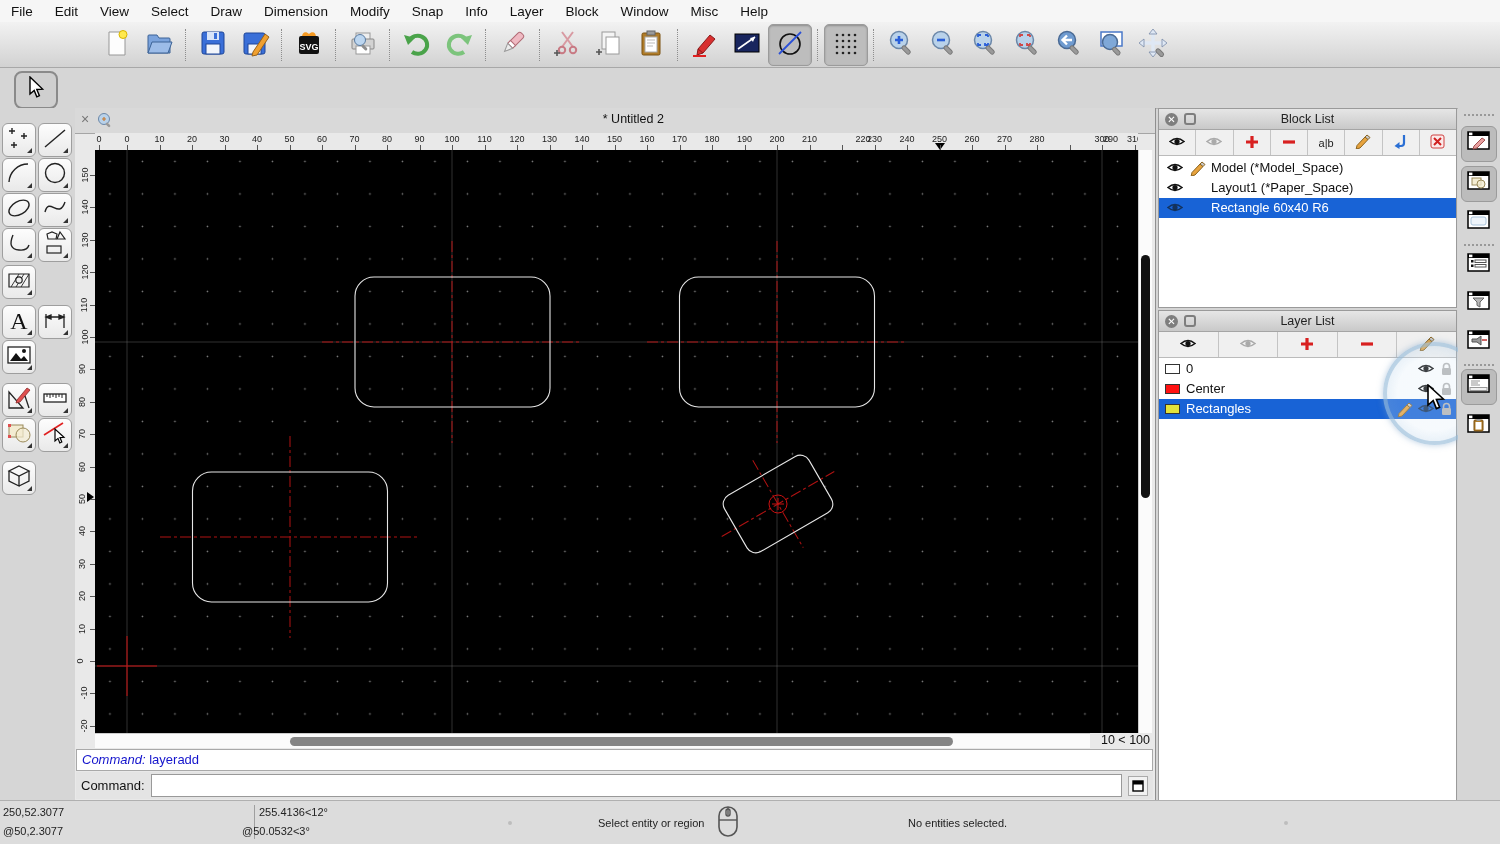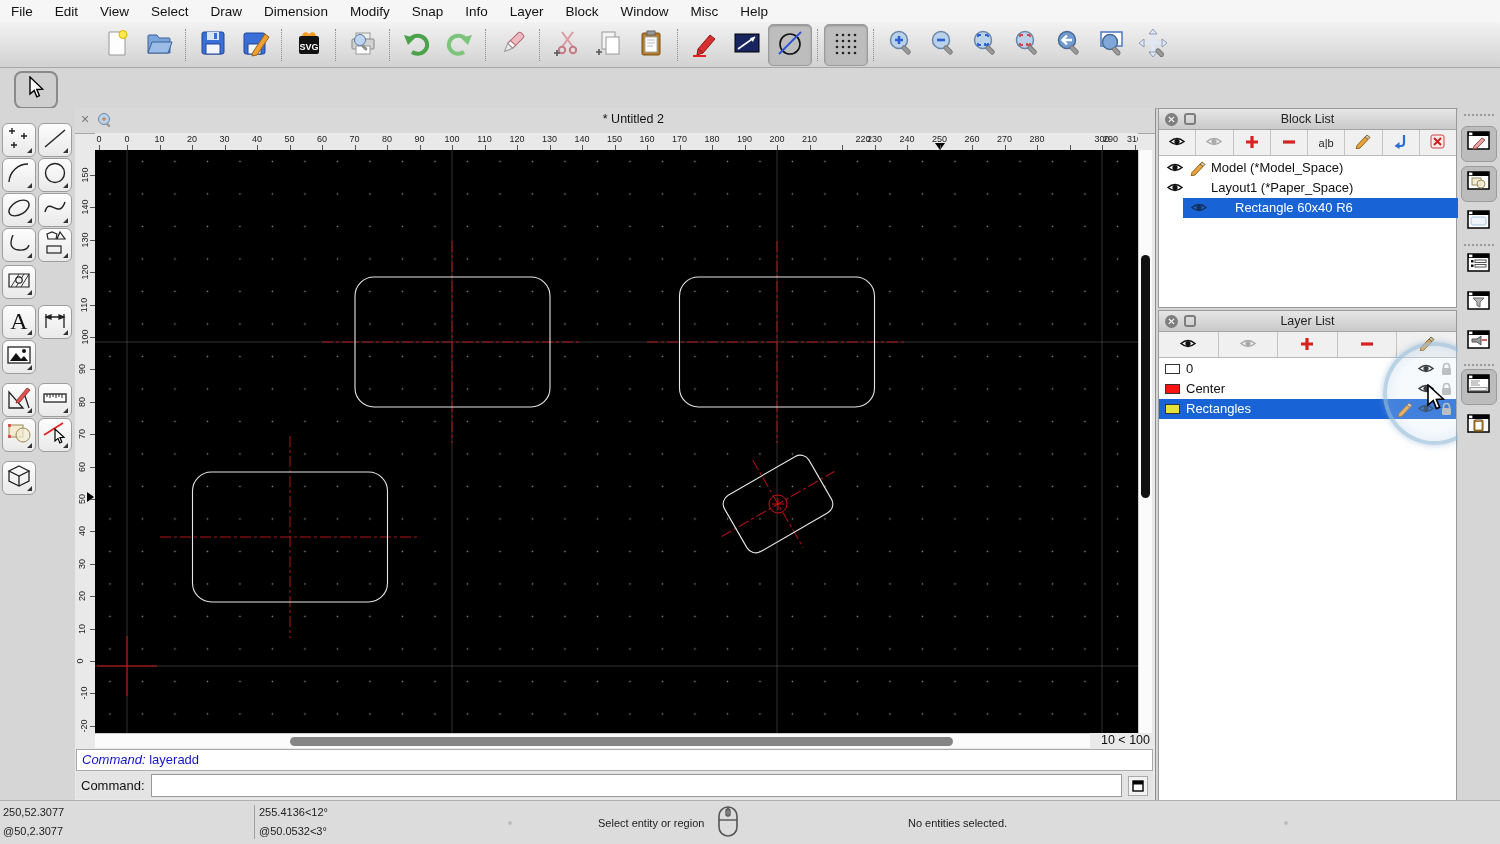--- a/index.html
+++ b/index.html
@@ -641,21 +641,21 @@
             </svg></i></span>
       <span class="rowlab" style="left:52px;">Model (*Model_Space)</span>
     </div>
     <div class="prow" style="top:69px;">
       <span class="rowicon" style="left:8px;"><i><svg width="16" height="13" viewBox="0 0 16 13">
               <path d="M1 6.5Q8 .5 15 6.5Q8 12.5 1 6.5z" fill="none" stroke="#111" stroke-width="1.5"></path>
               <circle cx="8" cy="6.5" r="2.6" fill="#111"></circle>
             </svg></i></span>
       <span class="rowlab" style="left:52px;">Layout1 (*Paper_Space)</span>
     </div>
-    <div class="prow sel" style="top:89px;margin-left:24px;">
+    <div class="prow sel" style="top:89px;">
       <span class="rowicon" style="left:8px;"><i><svg width="16" height="13" viewBox="0 0 16 13">
               <path d="M1 6.5Q8 .5 15 6.5Q8 12.5 1 6.5z" fill="none" stroke="#123" stroke-width="1.5" opacity=".75"></path>
               <circle cx="8" cy="6.5" r="2.6" fill="#123" opacity=".75"></circle>
             </svg></i></span>
       <span class="rowlab" style="left:52px;">Rectangle 60x40 R6</span>
     </div>
   </div>
 
   <div class="panel" style="left:1158px;top:310px;width:299px;height:494px;">
     <div class="phead">
@@ -818,21 +818,21 @@
             <rect x="9.5" y="10" width="6" height="7.5" fill="#fff"></rect>
           </svg></span>
       </div>
   </div>
 
   <div class="status">
     <span class="abs" style="left:3px;top:5px;">250,52.3077</span>
     <span class="abs" style="left:3px;top:24px;">@50,2.3077</span>
     <span class="abs" style="left:254px;top:4px;width:1px;height:34px;background:#9f9f9f;"></span>
     <span class="abs" style="left:259px;top:5px;">255.4136&lt;12°</span>
-    <span class="abs" style="left:259px;top:24px;">@50.0532&lt;3°</span>
+    <span class="abs" style="left:242px;top:24px;">@50.0532&lt;3°</span>
     <span class="sdot" style="left:508px;top:20px;"></span>
     <span class="abs" style="left:598px;top:16px;">Select entity or region</span>
     <span class="abs" style="left:716px;top:4px;"><svg width="24" height="34" viewBox="0 0 24 34">
           <rect x="3" y="2" width="18" height="29" rx="9" fill="none" stroke="#555" stroke-width="1.6"></rect>
           <path d="M3 15h18" stroke="#555" stroke-width="1.4"></path>
           <path d="M12 2v8" stroke="#555" stroke-width="1.4"></path>
           <rect x="10" y="4" width="4" height="7" rx="2" fill="none" stroke="#555" stroke-width="1.4"></rect>
         </svg></span>
     <span class="sdot" style="left:939px;top:20px;"></span>
     <span class="abs" style="left:908px;top:16px;">No entities selected.</span>

